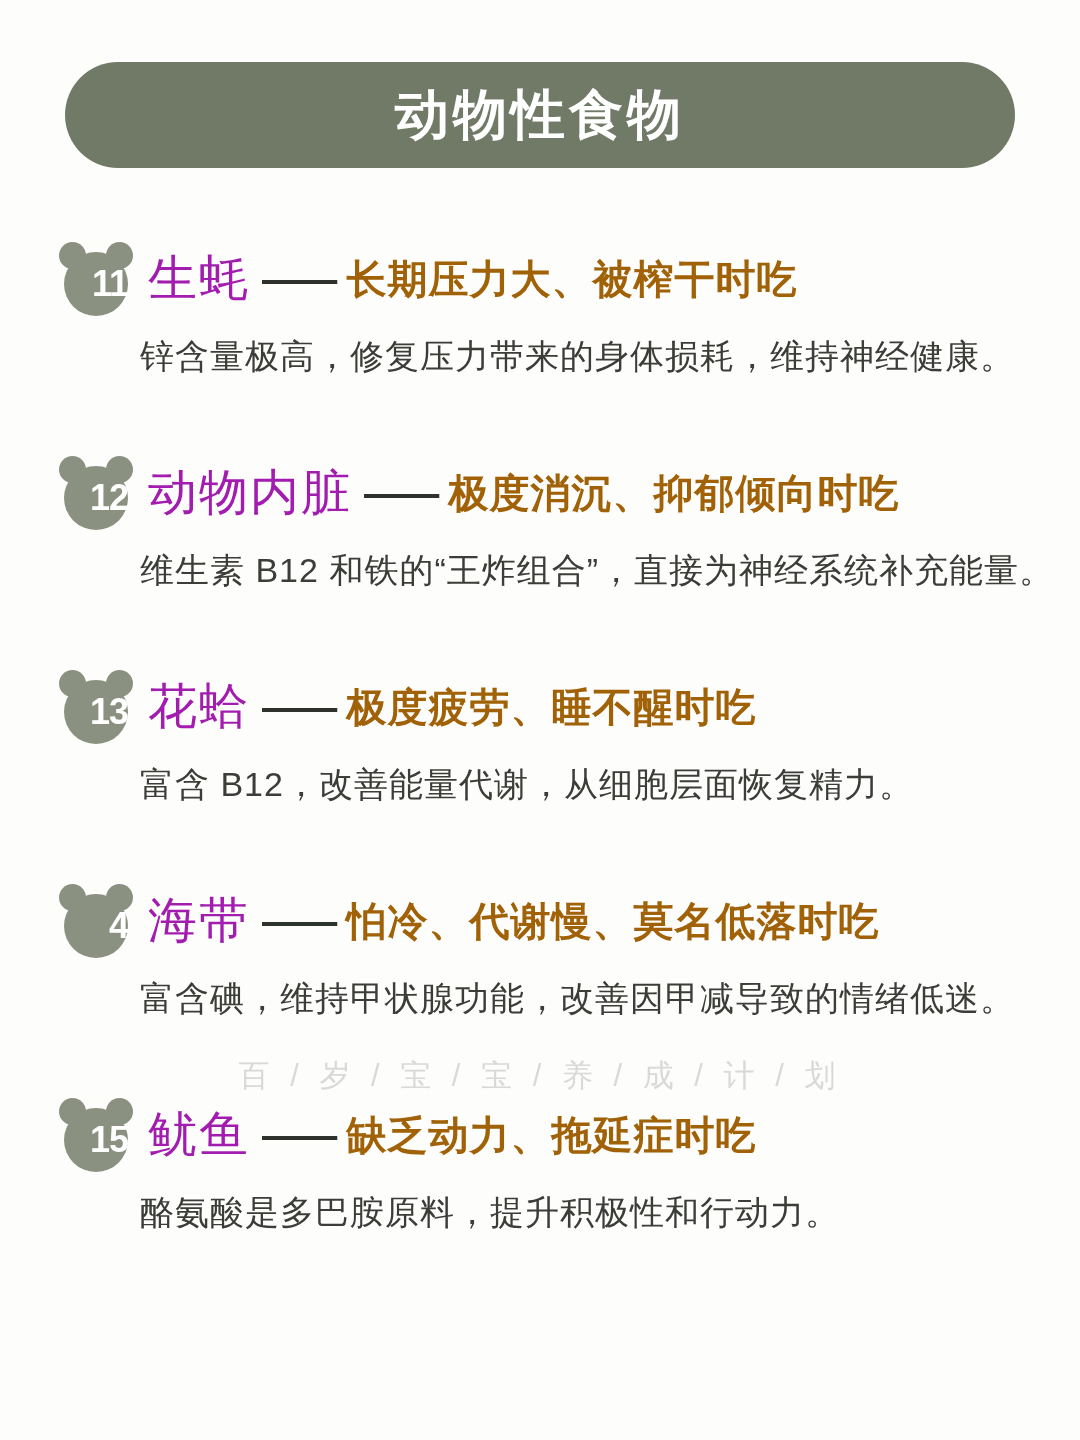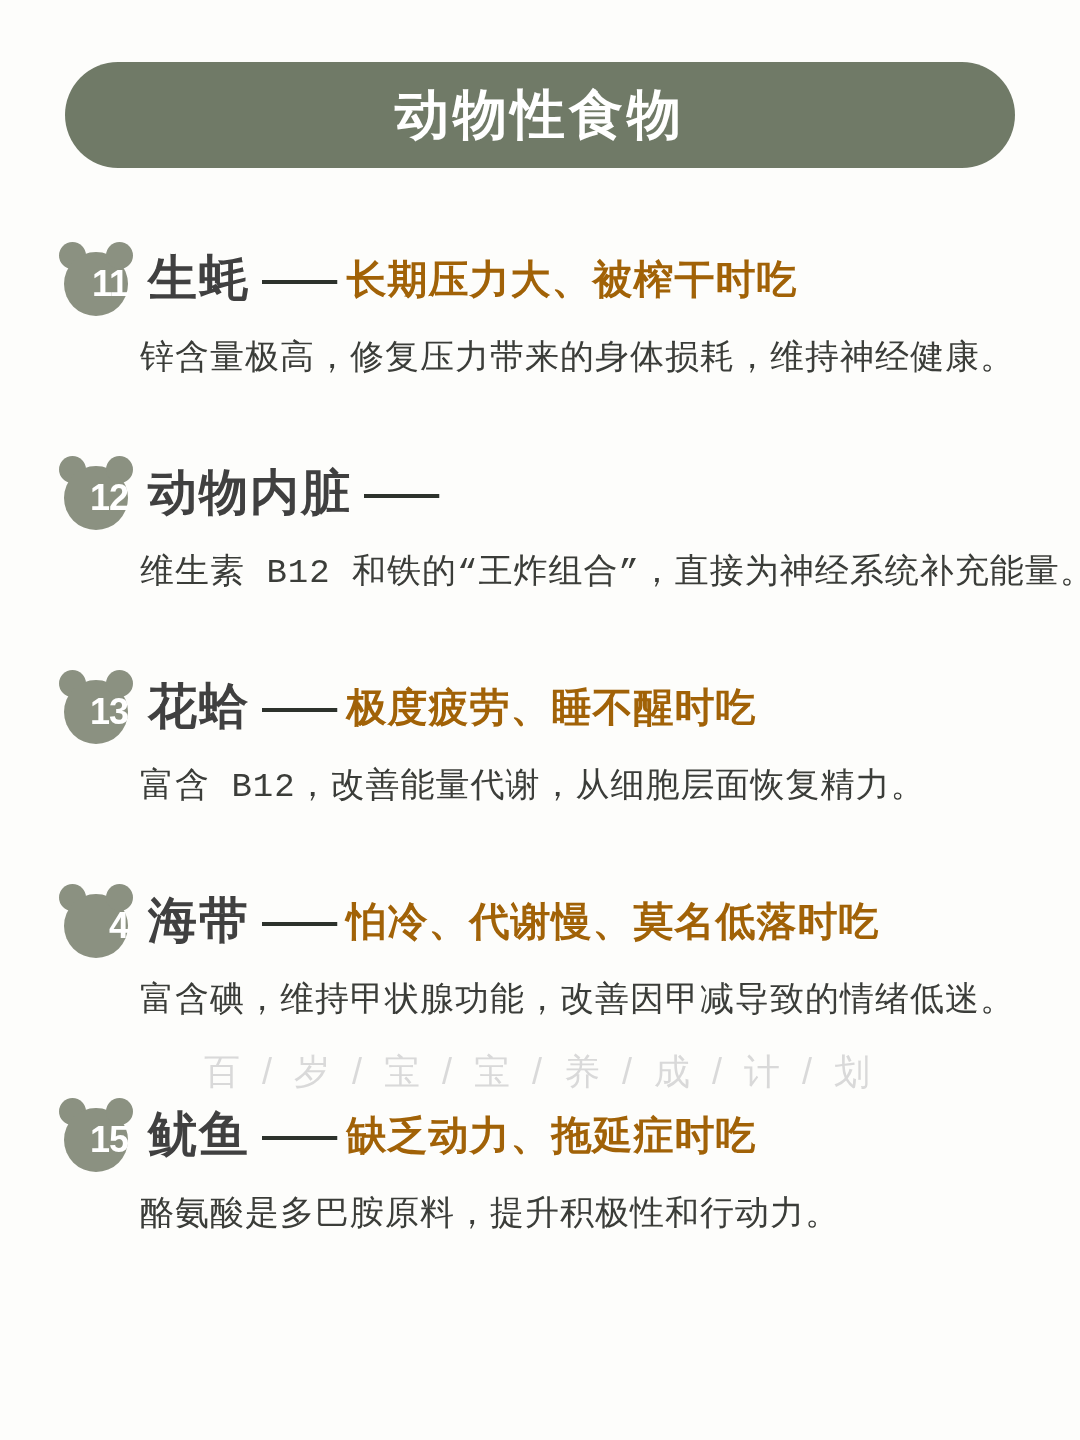--- a/index.html
+++ b/index.html
@@ -87,22 +87,22 @@
     letter-spacing: -1px;
   }
   .title-line {
     margin-left: 14px;
     display: flex;
     align-items: center;
     white-space: nowrap;
   }
   .food {
     font-size: 49px;
-    font-weight: bold;
-    color: #404040;
+    font-weight: normal;
+    color: #a21caf;
     letter-spacing: 2px;
   }
   .dash {
     font-size: 40px;
     font-weight: bold;
     color: #2d322c;
     letter-spacing: -0.12em;
     margin: 0 14px 0 12px;
   }
   .condition {
@@ -111,31 +111,30 @@
     color: #a16207;
     letter-spacing: 1px;
   }
   .desc {
     margin-top: 18px;
     margin-left: 82px;
     font-size: 34px;
     color: #3b3d39;
     letter-spacing: 1px;
     white-space: nowrap;
-    font-family: Liberation Mono, monospace;
   }
   
   .footer {
     position: absolute;
     left: 0;
     right: 0;
     bottom: 96px;
     text-align: center;
     color: #d9d9d9;
-    font-size: 36px;
+    font-size: 31px;
     letter-spacing: 6px;
   }
 </style>
 </head>
 <body>
 
 <div class="page">
 
   <div class="header-pill">
     <span class="title">动物性食物</span>
@@ -162,20 +161,21 @@
     <div class="item">
       <div class="item-header">
         <div class="badge">
           <div class="head">
               <span class="num">12</span>
             </div>
         </div>
         <div class="title-line">
           <span class="food">动物内脏</span>
           <span class="dash">——</span>
+          <span class="condition">极度消沉、抑郁倾向时吃</span>
         </div>
       </div>
       <div class="desc">维生素 B12 和铁的“王炸组合”，直接为神经系统补充能量。</div>
     </div>
 
     <div class="item">
       <div class="item-header">
         <div class="badge">
           <div class="head">
               <span class="num">13</span>

